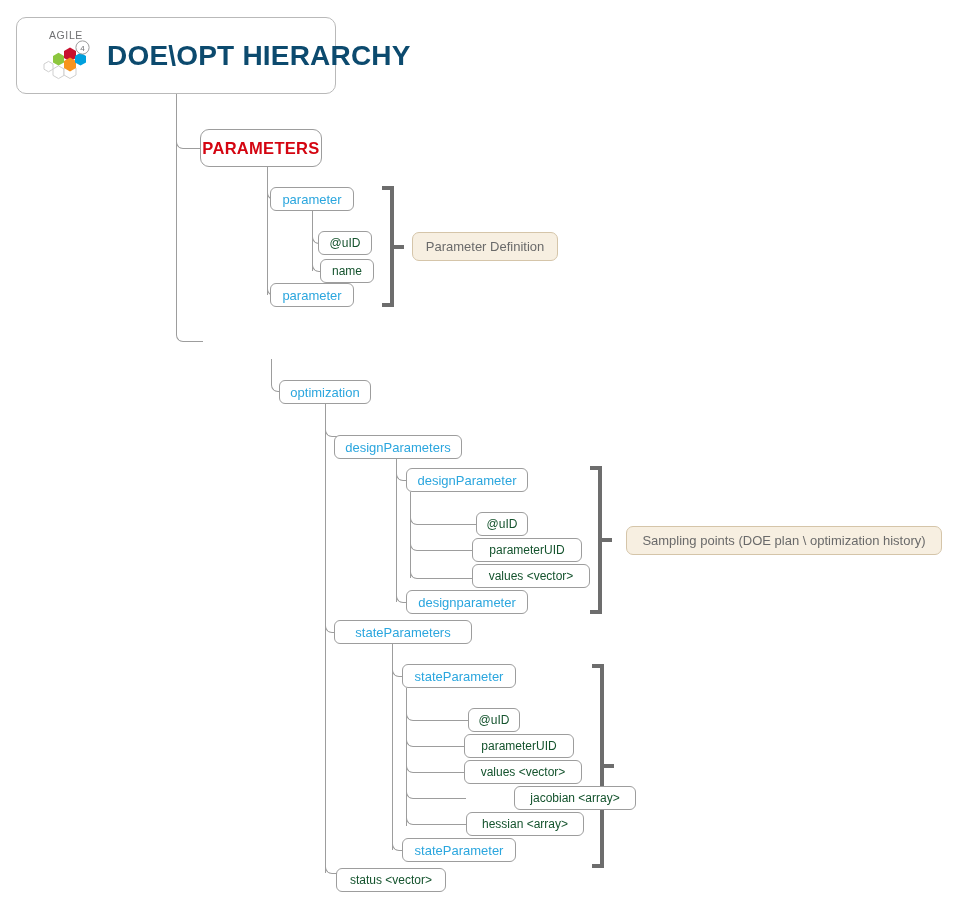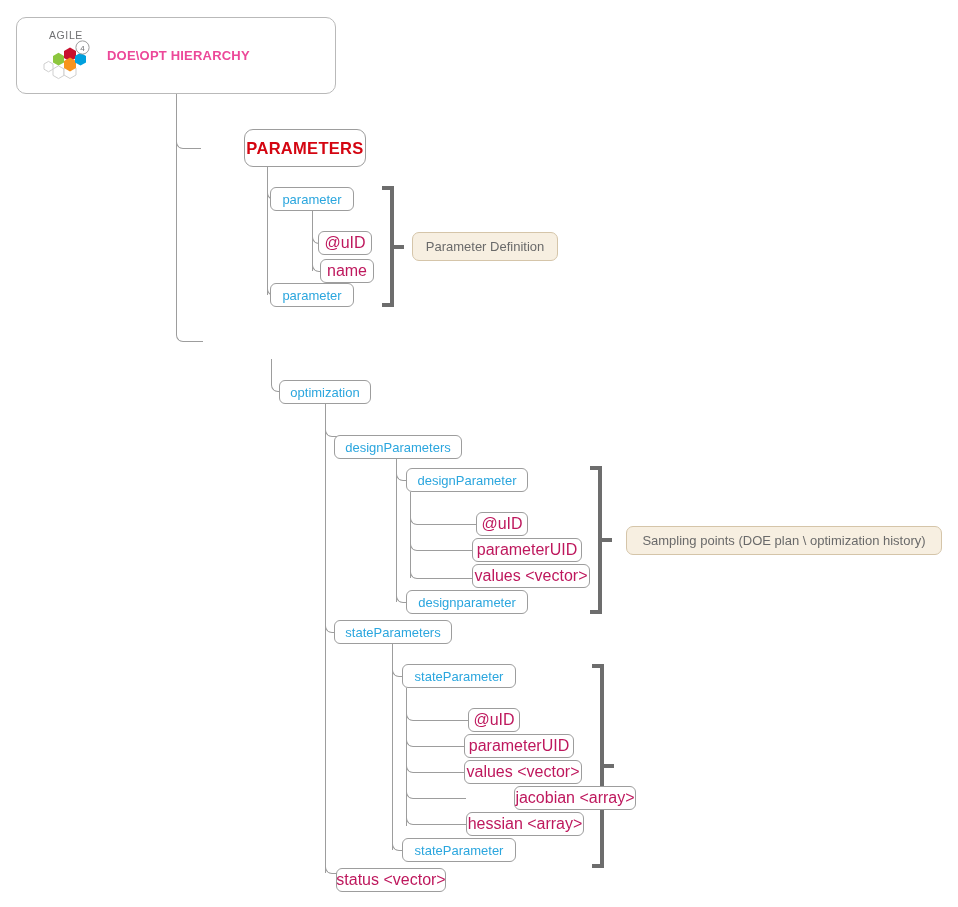--- a/index.html
+++ b/index.html
@@ -46,23 +46,23 @@
     position: absolute;
     left: 10px;
     top: 1px;
     font-size: 10.5px;
     letter-spacing: 0.6px;
     color: #6f7072;
     font-family: "Liberation Sans", sans-serif;
   }
   .hexwrap { position: absolute; left: 0; top: 10px; }
   .title-text {
-    font-size: 13px;
+    font-size: 28px;
     font-weight: bold;
-    color: #ec4899;
+    color: #0c4a6e;
     letter-spacing: 0.2px;
     white-space: nowrap;
   }
 
   
   .node {
     position: absolute;
     box-sizing: border-box;
     border: 1px solid #9d9d9d;
     border-radius: 6px;
@@ -83,22 +83,22 @@
     color: #d40511;
     font-weight: bold;
     font-size: 16.5px;
     letter-spacing: 0.3px;
   }
   .node.elem .lbl {
     color: #2ba6de;
     font-size: 13px;
   }
   .node.leaf .lbl {
-    color: #be185d;
-    font-size: 16px;
+    color: #14532d;
+    font-size: 12px;
   }
 
   
   .anno {
     position: absolute;
     box-sizing: border-box;
     border: 1px solid #d5c5a9;
     border-radius: 7px;
     background: #f7efe1;
     display: flex;
@@ -198,21 +198,21 @@
   </div>
 
   <div class="vline" style="left:176px; top:94px; height:40px;"></div>
 
   <div class="vline" style="left:176px; top:134px; height:193px;"></div>
 
   <div class="elbow" style="left:176px; top:134px; width:24px; height:14px;"></div>
 
   <div class="elbow" style="left:176px; top:327px; width:26px; height:14px;"></div>
 
-  <div class="node root-cat" style="left:200px; top:129px; width:122px; height:38px;margin-left:44px;">
+  <div class="node root-cat" style="left:200px; top:129px; width:122px; height:38px;">
     <span class="lbl">PARAMETERS</span>
   </div>
 
   <div class="vline" style="left:267px; top:167px; height:128px;"></div>
   <div class="elbow" style="left:267px; top:167px; width:9px; height:32px;"></div>
   <div class="elbow" style="left:267px; top:167px; width:9px; height:128px;"></div>
 
   <div class="node elem" style="left:270px; top:187px; width:84px; height:24px;">
     <span class="lbl">parameter</span>
   </div>
@@ -295,21 +295,21 @@
     <div class="cap-top"></div>
     <div class="spine"></div>
     <div class="cap-bot"></div>
     <div class="tick" style="top:50%;"></div>
   </div>
 
   <div class="anno" style="left:626px; top:526px; width:316px; height:29px;align-items:center;">
     <span class="lbl">Sampling points (DOE plan \ optimization history)</span>
   </div>
 
-  <div class="node elem" style="left:334px; top:620px; width:118px; height:24px;">
+  <div class="node elem" style="left:334px; top:620px; width:138px; height:24px;">
     <span class="lbl">stateParameters</span>
   </div>
 
   <div class="vline" style="left:392px; top:644px; height:206px;"></div>
   <div class="elbow" style="left:392px; top:644px; width:11px; height:32px;"></div>
   <div class="elbow" style="left:392px; top:644px; width:11px; height:206px;"></div>
 
   <div class="node elem" style="left:402px; top:664px; width:114px; height:24px;">
     <span class="lbl">stateParameter</span>
   </div>

